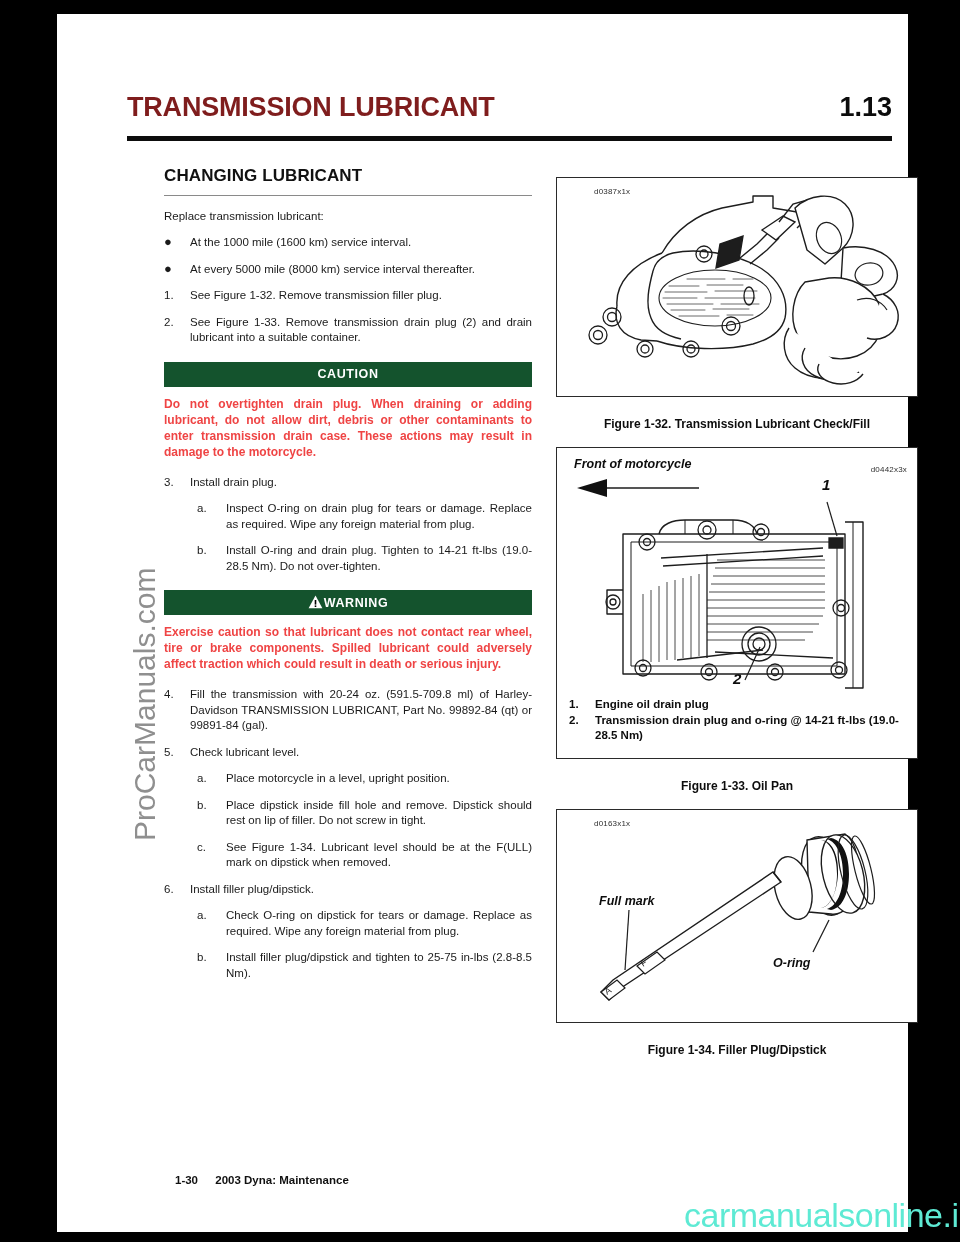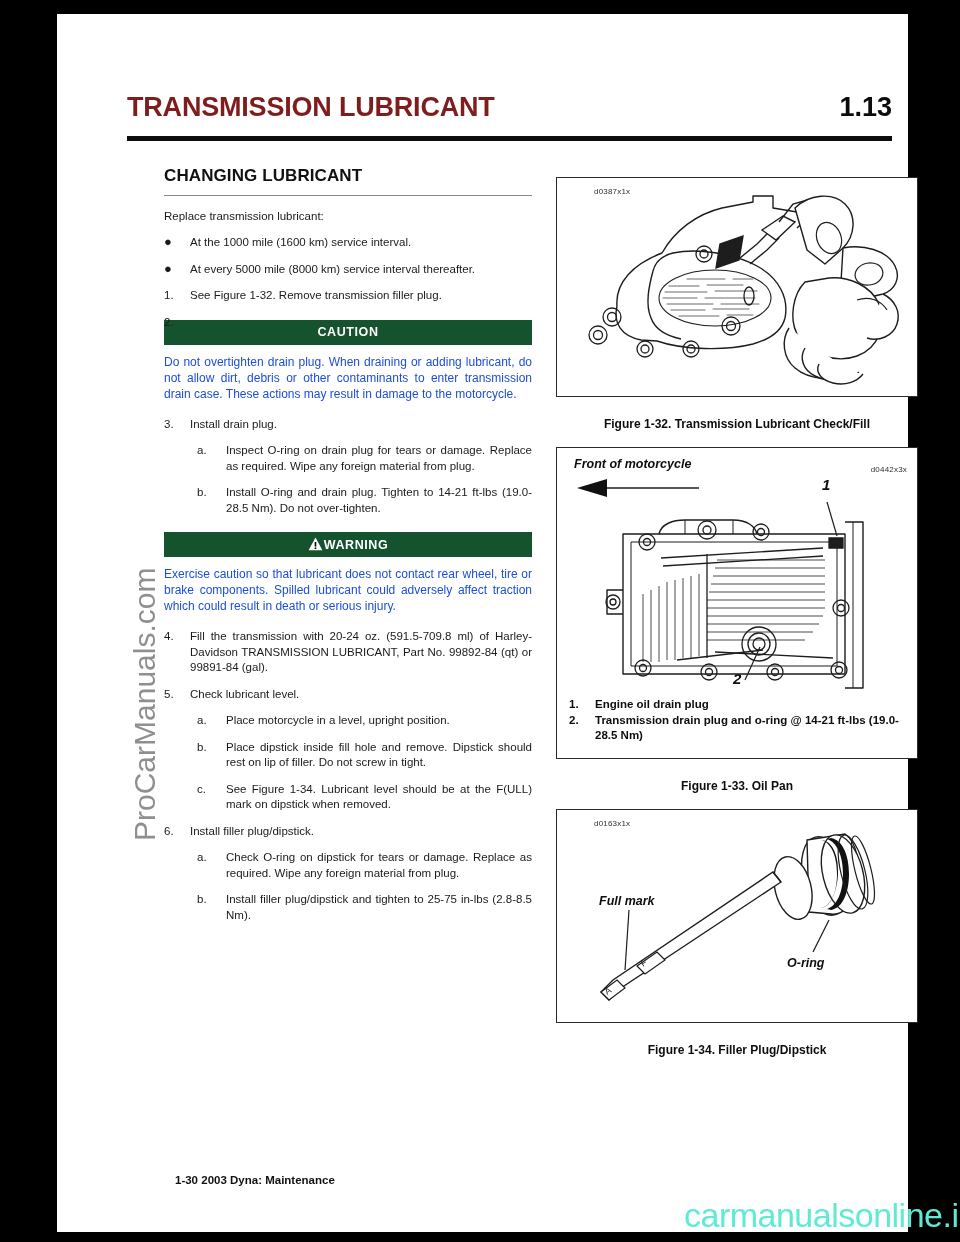--- a/index.html
+++ b/index.html
@@ -133,23 +133,23 @@
   }
   .alert-bar .warn-triangle {
     display: inline-block;
     margin-right: 1px;
     position: relative;
     top: 1px;
   }
   .alert-body {
     margin: 0 0 14px 0;
     font-size: 12px;
-    font-weight: normal;
+    font-weight: bold;
     line-height: 1.33;
-    color: #1d4ed8;
+    color: #ef4444;
     text-align: justify;
   }
   
   .figure-block { margin-bottom: 16px; }
   .figure-frame {
     position: relative;
     border: 1px solid #2a2a2a;
     background: #ffffff;
     overflow: hidden;
   }
@@ -215,21 +215,21 @@
   }
   
   #page-footer {
     position: absolute;
     left: 118px;
     top: 1160px;
     font-size: 11.5px;
     font-weight: bold;
     color: #111;
   }
-  #page-footer .footer-num { }
+  #page-footer .footer-num { margin-right: 14px; }
 </style>
 </head>
 <body>
 
 <div id="page-sheet">
 
   <div id="page-header">
     <div id="doc-title">TRANSMISSION LUBRICANT</div>
     <div id="page-number">1.13</div>
     <div id="header-rule"></div>
@@ -250,20 +250,21 @@
       <span class="marker">●</span>
       <span>At every 5000 mile (8000 km) service interval thereafter.</span>
     </div>
 
     <div class="item lvl1">
       <span class="marker">1.</span>
       <span>See Figure 1-32. Remove transmission filler plug.</span>
     </div>
     <div class="item lvl1 justify">
       <span class="marker">2.</span>
+      <span>See Figure 1-33. Remove transmission drain plug (2) and drain lubricant into a suitable container.</span>
     </div>
 
     <div class="alert-bar">
       <span>CAUTION</span>
     </div>
     <p class="alert-body">Do not overtighten drain plug. When draining or adding lubricant, do not allow dirt, debris or other contaminants to enter transmission drain case. These actions may result in damage to the motorcycle.</p>
 
     <div class="item lvl1">
       <span class="marker">3.</span>
       <span>Install drain plug.</span>
@@ -508,21 +509,21 @@
           </div>
         </div>
       </div>
       <div class="figure-caption">Figure 1-33. Oil Pan</div>
     </div>
 
     <div class="figure-block">
       <div class="figure-frame" style="height:212px;">
         <div class="figure-code" style="left:10px; top:9px;">d0163x1x</div>
         <div class="fig-label" style="left:42px; top:84px; font-size:12.5px;">Full mark</div>
-        <div class="fig-label" style="left:216px; top:146px; font-size:12.5px;margin-left:14px;">O-ring</div>
+        <div class="fig-label" style="left:216px; top:146px; font-size:12.5px;">O-ring</div>
 
         <svg width="360" height="212" viewBox="0 0 360 212">
 
           <line x1="72" y1="100" x2="68" y2="160" stroke="#1d1d1d" stroke-width="1.2"></line>
           <line x1="256" y1="142" x2="272" y2="110" stroke="#1d1d1d" stroke-width="1.2"></line>
 
           <g stroke="#1d1d1d" stroke-width="1.4" fill="#ffffff">
             <ellipse cx="268" cy="66" rx="22" ry="40" transform="rotate(-14 268 66)"></ellipse>
             <path d="M250 30 L288 24 C300 32 304 56 300 76 C296 94 286 106 274 104 L252 102 Z"></path>
             <ellipse cx="286" cy="64" rx="20" ry="40" transform="rotate(-14 286 64)"></ellipse>

